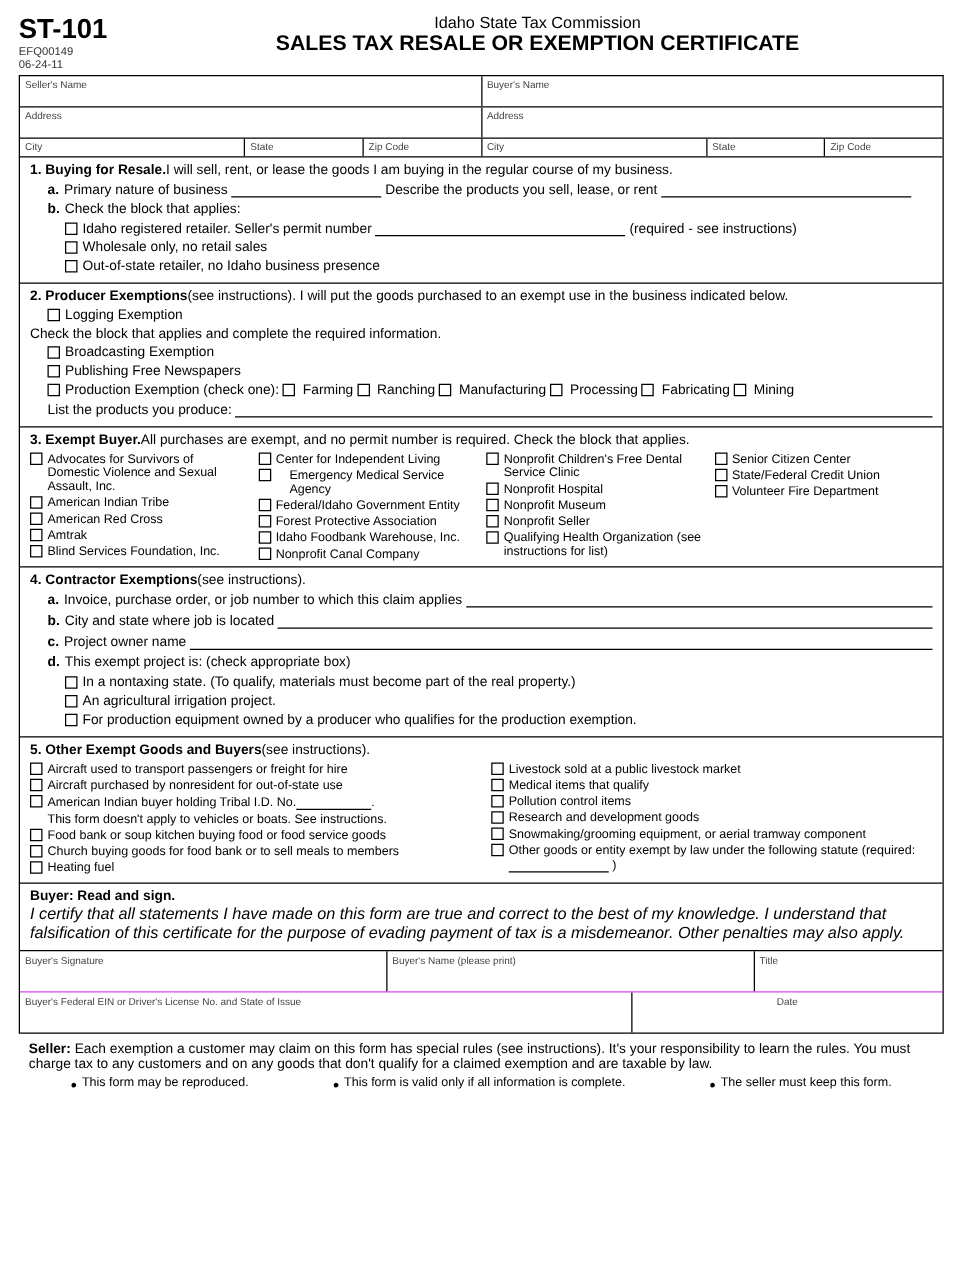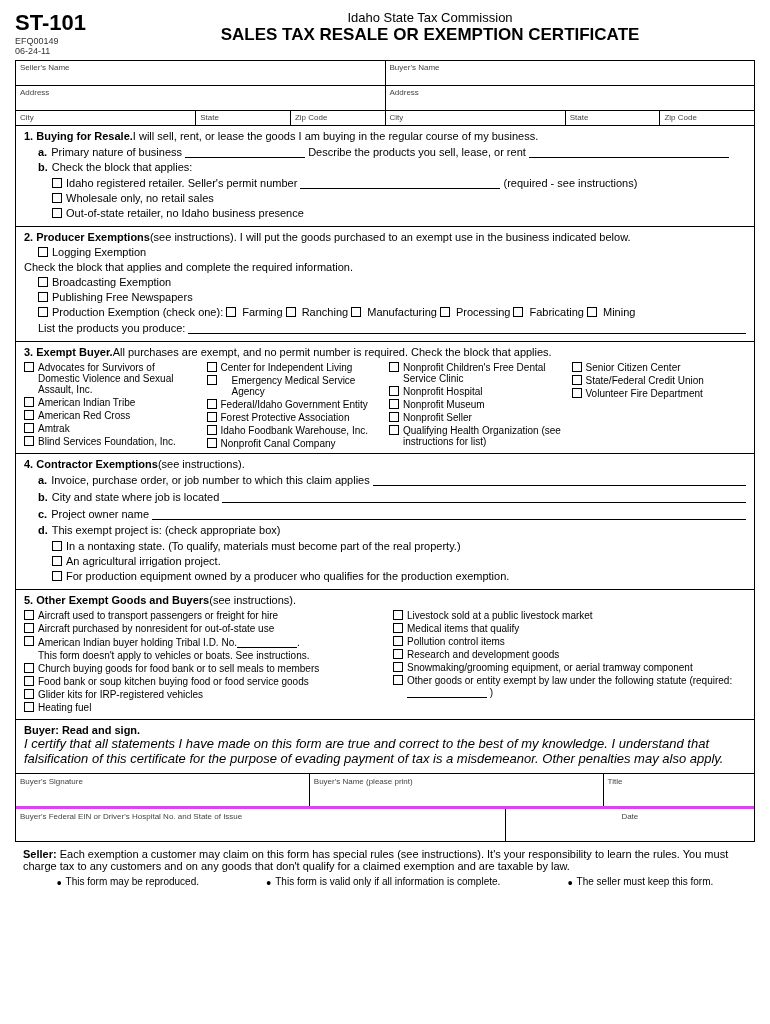--- a/index.html
+++ b/index.html
@@ -78,21 +78,21 @@
       height: 13px;
       vertical-align: bottom;
     }
     .exempt-item { display: flex; align-items: flex-start; font-size: 10px; }
     .production-check {
       display: flex; align-items: center; gap: 2px;
     }
     .bold { font-weight: bold; }
     .sub-label { font-weight: bold; margin-right: 4px; }
     .sig-row {
-      display: flex; border-bottom: 3px solid #d946ef;
+      display: flex; border-bottom: 1px solid #d946ef;
     }
     .sig-cell { flex: 1; border-right: 1px solid #000; padding: 3px 4px; min-height: 32px; }
     .sig-cell:last-child { border-right: none; }
     .seller-footer {
       padding: 6px 8px;
     }
     .footer-bullets {
       display: flex; justify-content: space-around; margin-top: 4px; font-size: 10px;
     }
     .bullet-item { display: flex; align-items: flex-start; gap: 4px; }
@@ -433,29 +433,25 @@
         </div>
         <div class="exempt-item" style="margin-bottom:2px;">
           <span class="checkbox"></span>
           <span>American Indian buyer holding Tribal I.D. No.<span style="border-bottom:1px solid #000;display:inline-block;width:60px;height:12px;vertical-align:bottom;"></span>.</span>
         </div>
         <div class="exempt-item" style="margin-bottom:2px;margin-left:14px;">
           <span>This form doesn't apply to vehicles or boats.  See instructions.</span>
         </div>
         <div class="exempt-item" style="margin-bottom:2px;">
           <span class="checkbox"></span>
+          <span>Food bank or soup kitchen buying food or food service goods</span>
+        </div>
+        <div class="exempt-item" style="margin-bottom:2px;">
+          <span class="checkbox"></span>
           <span>Church buying goods for food bank or to sell meals to members</span>
-        </div>
-        <div class="exempt-item" style="margin-bottom:2px;">
-          <span class="checkbox"></span>
-          <span>Food bank or soup kitchen buying food or food service goods</span>
-        </div>
-        <div class="exempt-item" style="margin-bottom:2px;">
-          <span class="checkbox"></span>
-          <span>Glider kits for IRP-registered vehicles</span>
         </div>
         <div class="exempt-item" style="margin-bottom:2px;">
           <span class="checkbox"></span>
           <span>Heating fuel</span>
         </div>
       </div>
       <div>
         <div class="exempt-item" style="margin-bottom:2px;">
           <span class="checkbox"></span>
           <span>Livestock sold at a public livestock market</span>
@@ -498,21 +494,21 @@
     <div class="sig-cell" style="flex:2;">
       <span class="field-label">Buyer's Name (please print)</span>
     </div>
     <div class="sig-cell" style="flex:1;">
       <span class="field-label">Title</span>
     </div>
   </div>
 
   <div class="sig-row" style="border-bottom:none;">
     <div class="sig-cell" style="flex:2;">
-      <span class="field-label">Buyer's Federal EIN or Driver's Hospital No. and State of Issue</span>
+      <span class="field-label">Buyer's Federal EIN or Driver's License No. and State of Issue</span>
     </div>
     <div class="sig-cell" style="flex:1;border-right:none;text-align:center;">
       <span class="field-label">Date</span>
     </div>
   </div>
 
 </div>
 
 <div class="seller-footer">
   <div>

